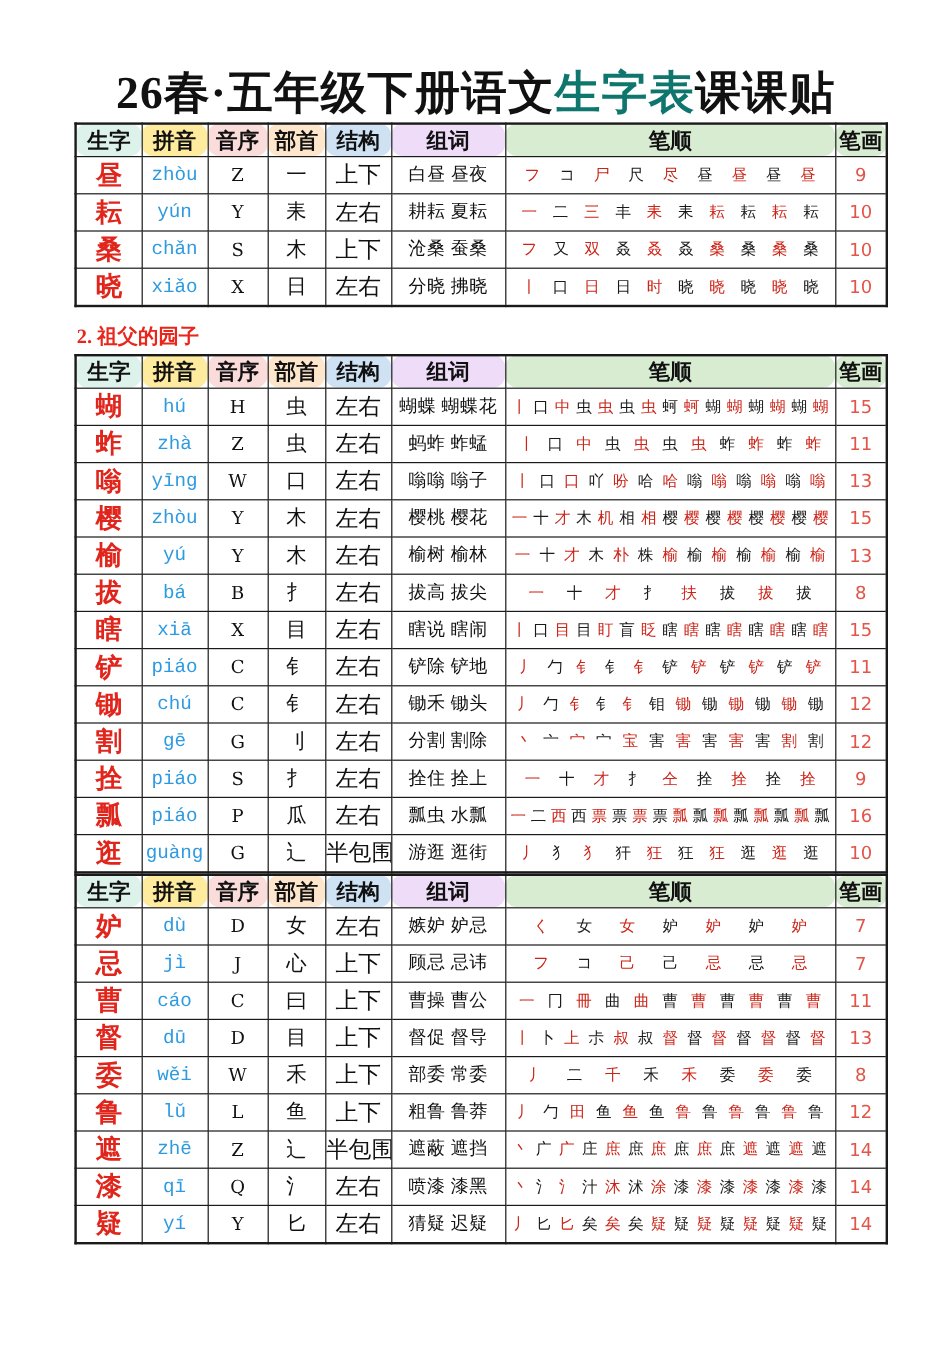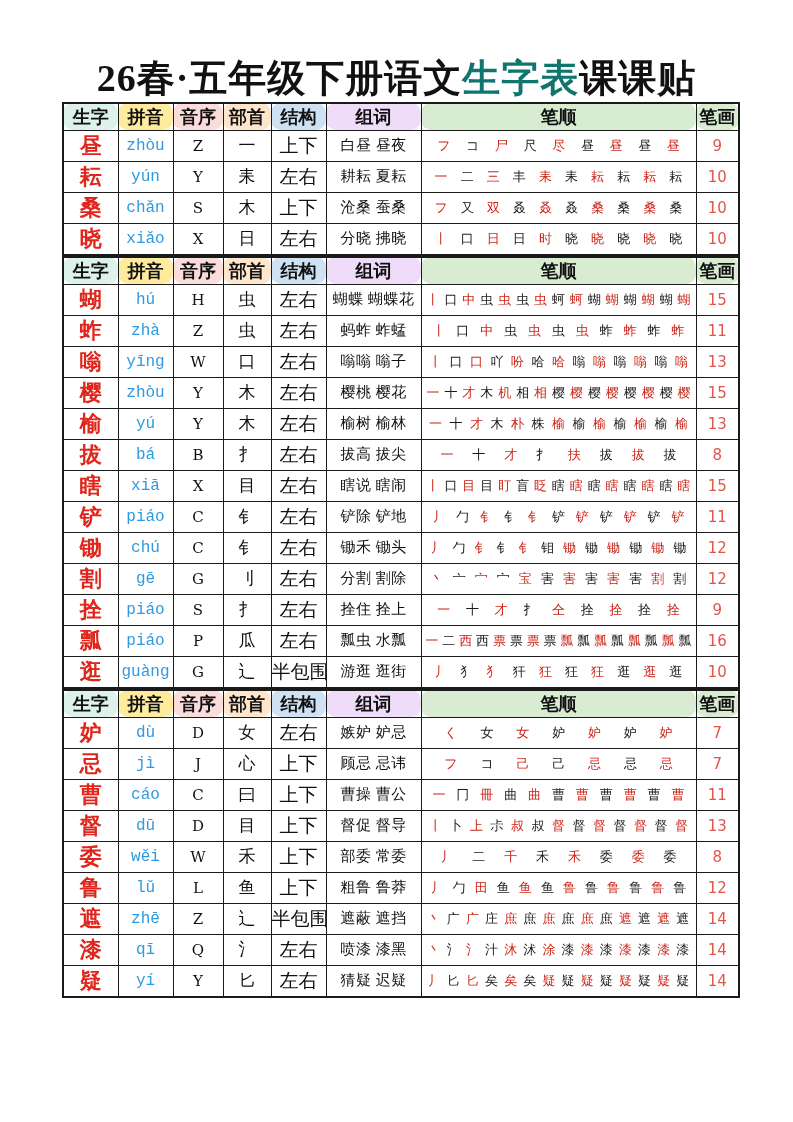--- a/index.html
+++ b/index.html
@@ -196,20 +196,21 @@
                 <span class="s-r">晓</span>
                 <span class="s-k">晓</span>
                 <span class="s-r">晓</span>
                 <span class="s-k">晓</span>
               </div>
             </td>
             <td class="c-count">10</td>
           </tr>
         </tbody>
       </table>
+      <div class="section-heading">2. 祖父的园子</div>
       <table class="vocab t2">
         <colgroup>
           <col style="width: 55px;">
           <col style="width: 55px;">
           <col style="width: 50px;">
           <col style="width: 48px;">
           <col style="width: 55px;">
           <col style="width: 95px;">
           <col style="width: 275px;">
           <col style="width: 43px;">

